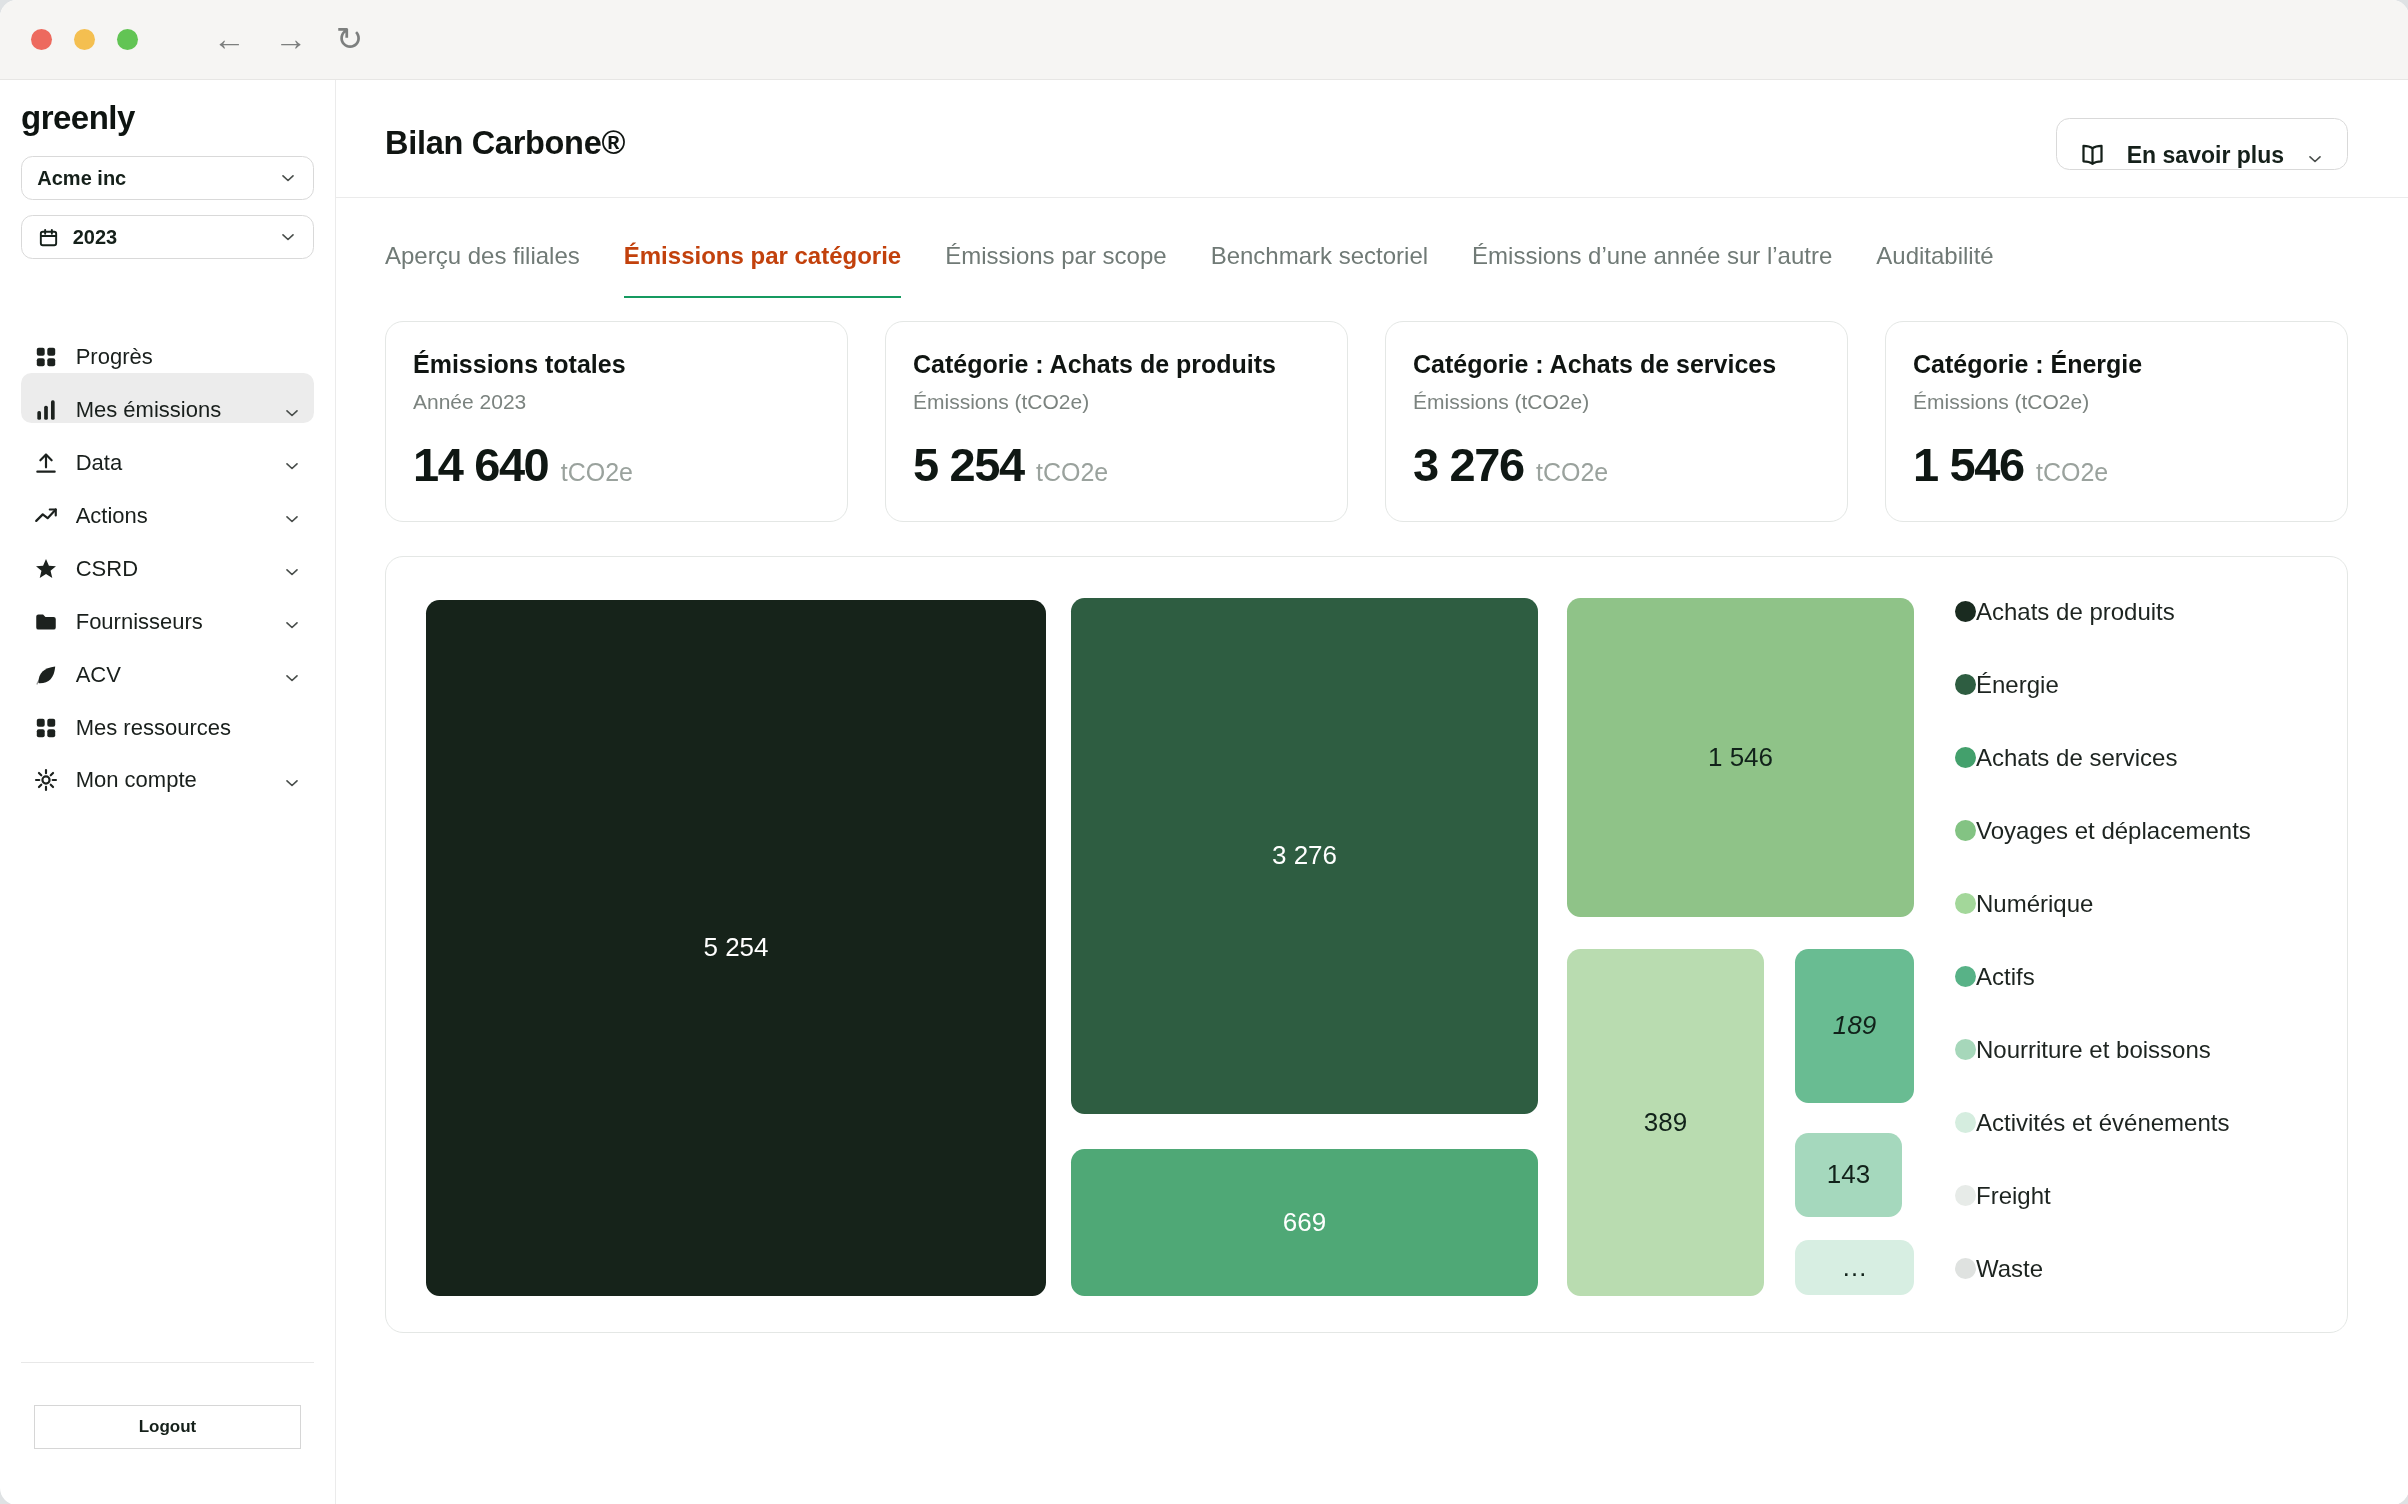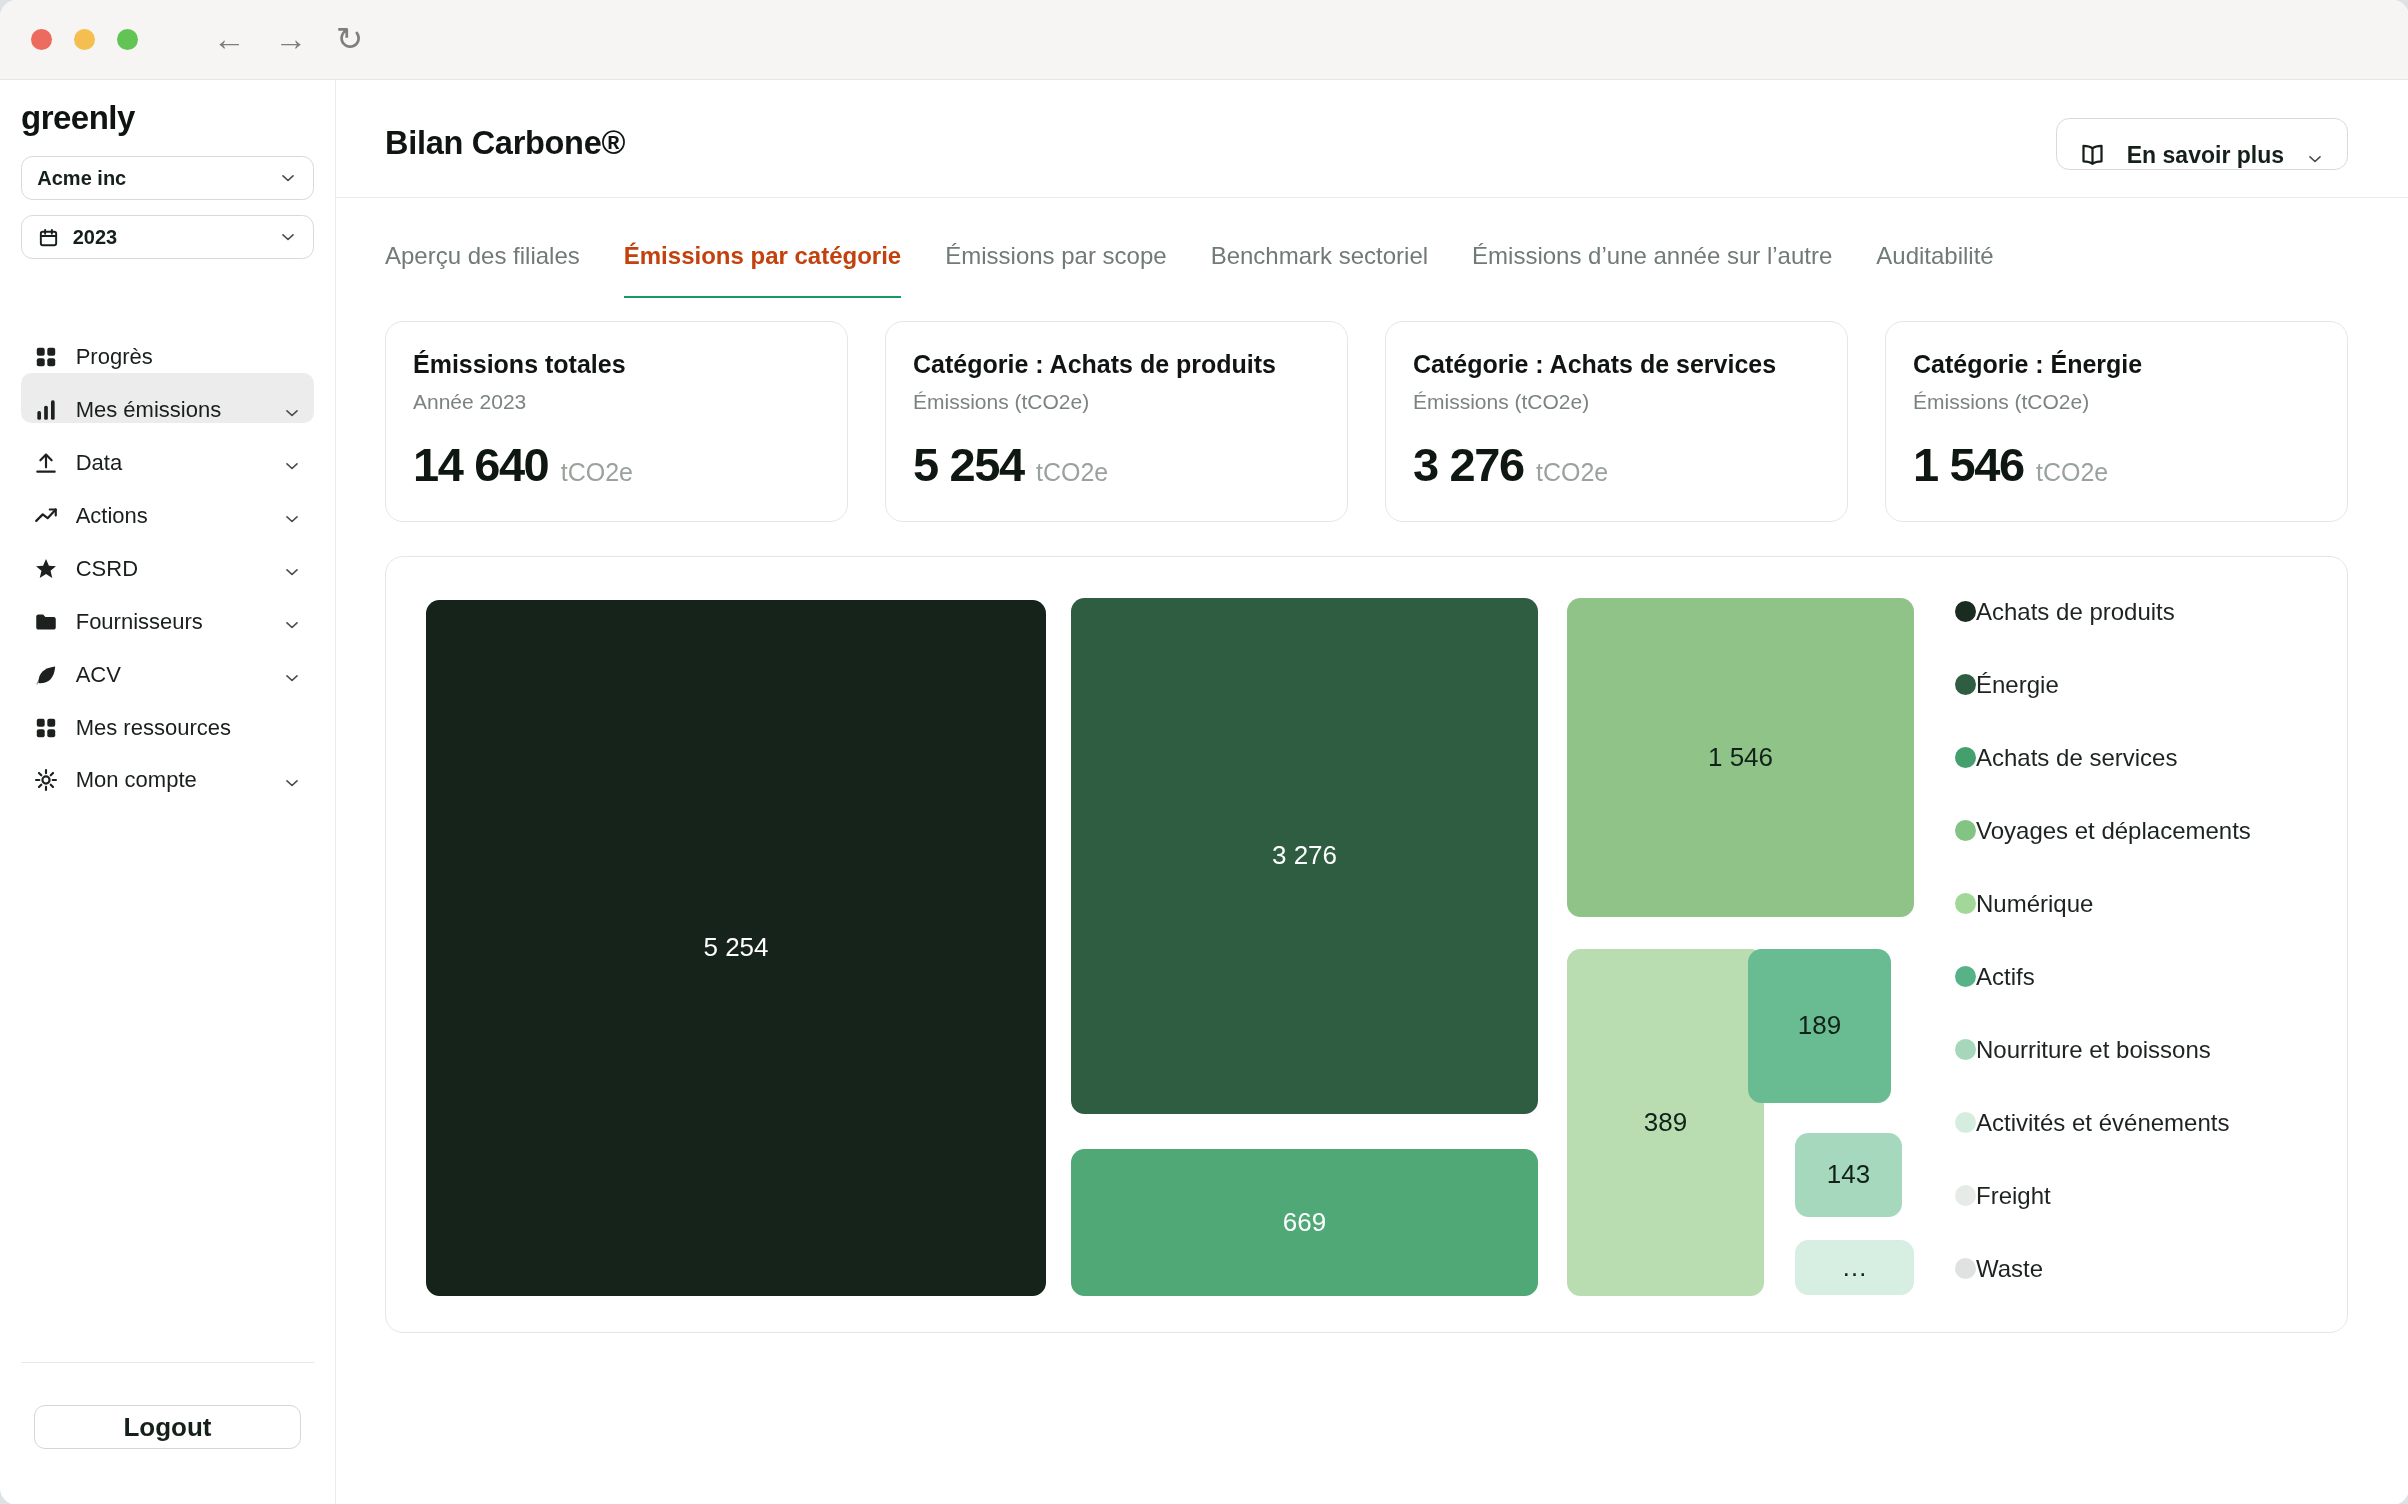--- a/index.html
+++ b/index.html
@@ -26,21 +26,21 @@
   .icon svg { width:100%; height:100%; }
   .chev { width:20px; height:20px; color:#4a4f4c; flex:0 0 auto; }
 
   .nav { margin-top:61px; display:flex; flex-direction:column; gap:2.9px; }
   .nav-item { height:50px; border-radius:10.5px; display:flex; align-items:flex-end; gap:16.3px; padding:0 12.4px; font-size:22px; font-weight:500; color:#191f1c; cursor:pointer; }
   .nav-item.active { background:#ececec; }
   .nav-icon { width:26px; height:26px; color:#1c211e; flex:0 0 auto; }
   .nav-item .chev { margin-left:auto; }
 
   .sidebar-footer { margin-top:auto; border-top:1px solid #e8e8e8; padding:42px 13.4px 55px; }
-  .logout-btn { width:100%; height:44px; border:1px solid #d6d6d6; border-radius:11px; background:#fff; font-size:26px; font-weight:600; color:#15201a; font-family:inherit; cursor:pointer; }
+  .logout-btn { width:100%; height:44px; border:1px solid #d6d6d6; border-radius:0; background:#fff; font-size:17px; font-weight:600; color:#15201a; font-family:inherit; cursor:pointer; }
 
   
   .main { flex:1; padding:0 61px 0 49px; background:#fff; overflow:hidden; }
   .main-header { display:flex; align-items:center; justify-content:space-between; margin-top:36px; height:55px; }
   .page-title { font-size:32.5px; font-weight:700; letter-spacing:-0.3px; }
   .learn-more { height:52px; border:1px solid #d9d9d9; border-radius:13.4px; background:#fff; display:flex; align-items:flex-end; gap:21px; padding:0 22px; font-size:23px; font-weight:600; color:#15201a; font-family:inherit; cursor:pointer; }
   .learn-more .book { width:27px; height:27px; color:#15201a; }
   .header-divider { border-bottom:1px solid #ebebeb; margin:26px -61px 0 -49px; }
 
   .tabs { display:flex; gap:44px; padding-top:44px; }
@@ -55,21 +55,21 @@
   .card-value { font-size:47px; font-weight:700; letter-spacing:-1.4px; color:#0f1713; }
   .card-unit { font-size:25px; font-weight:500; color:#9aa29d; }
 
   .chart-card { margin-top:34px; border:1px solid #e4e7e5; border-radius:18px; height:777px; position:relative; background:#fff; }
   .block { position:absolute; border-radius:13.4px; display:flex; align-items:center; justify-content:center; font-size:26px; font-weight:500; cursor:pointer; }
   .b1 { left:40px;   top:43px;  width:620px; height:696px; }
   .b2 { left:685px;  top:41px;  width:467px; height:516px; }
   .b3 { left:685px;  top:592px; width:467px; height:147px; }
   .b4 { left:1181px; top:41px;  width:347px; height:319px; }
   .b5 { left:1181px; top:392px; width:197px; height:347px; }
-  .b6 { left:1362px; top:392px; width:143px; height:154px; }
+  .b6 { left:1409px; top:392px; width:119px; height:154px;font-style:italic; }
   .b7 { left:1409px; top:576px; width:107px; height:84px; }
   .b8 { left:1409px; top:683px; width:119px; height:55px; }
 
   .legend { position:absolute; left:1569px; top:33px; display:flex; flex-direction:column; gap:29px; }
   .legend-item { display:flex; align-items:center; height:44px; }
   .legend-dot { width:21px; height:21px; border-radius:50%; flex:0 0 auto; }
   .legend-label { font-size:24px; color:#1d2420; white-space:nowrap; }
 
   .stroke-ic { fill:none; stroke:currentColor; stroke-width:2; stroke-linecap:round; stroke-linejoin:round; }
   .fill-ic { fill:currentColor; stroke:none; }

